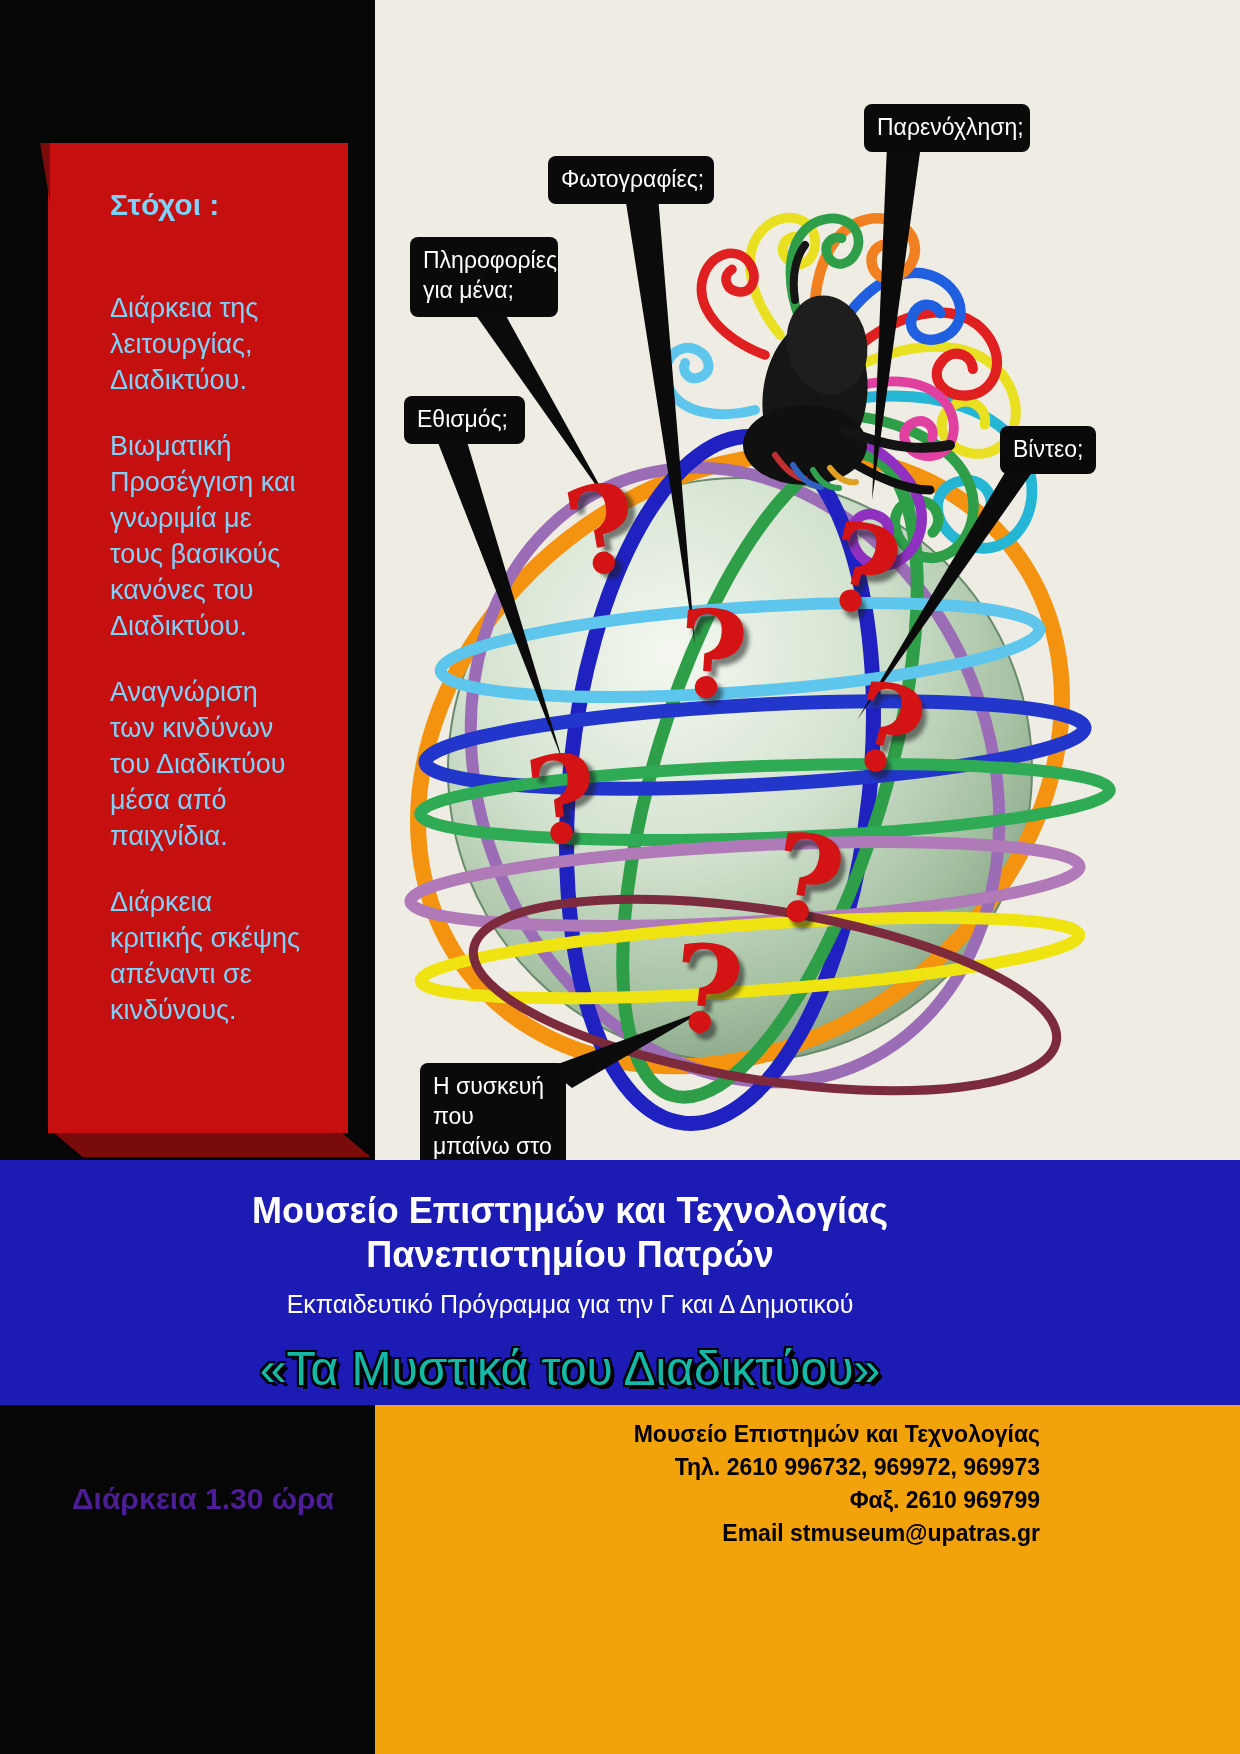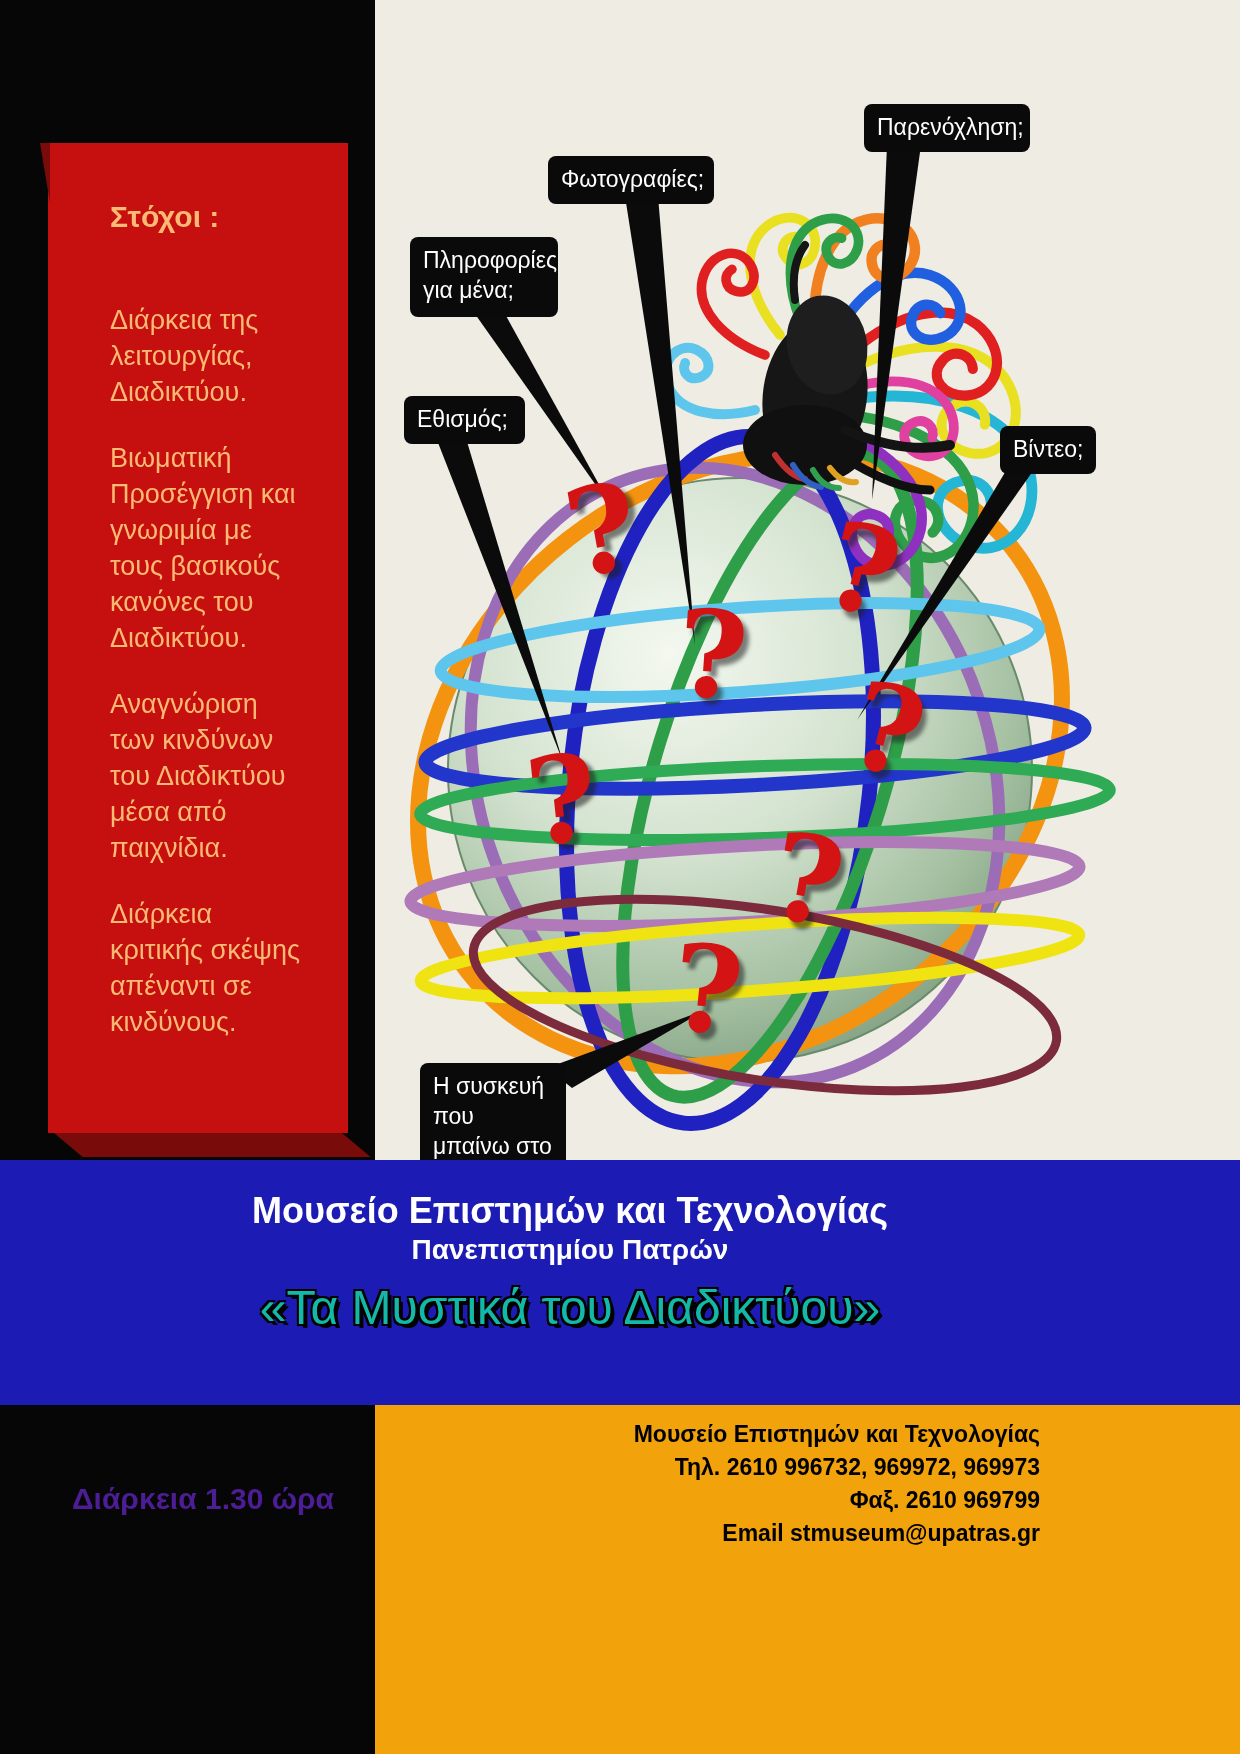--- a/index.html
+++ b/index.html
@@ -19,21 +19,21 @@
     background:#c6100f;z-index:2;
   }
   .red-panel::after{ 
     content:"";position:absolute;left:6px;bottom:-24px;width:96%;height:24px;
     background:#7a0b0b;transform:skewX(50deg);transform-origin:top left;
   }
   .red-panel::before{ 
     content:"";position:absolute;left:-8px;top:0;width:0;height:0;
     border-top:60px solid #7a0b0b;border-left:10px solid transparent;
   }
-  .panel-inner{padding:57px 42px 0 62px;color:#fdba74;}
+  .panel-inner{padding:45px 42px 0 62px;color:#7dd3fc;}
   .goals-title{font-size:30px;font-weight:bold;margin:0 0 68px 0;}
   .goal-item{font-size:27px;line-height:36px;margin:0 0 30px 0;}
 
   
   .art{position:absolute;left:375px;top:0;width:865px;height:1160px;z-index:1;}
 
   .qmark{
     position:absolute;z-index:2;font-family:"DejaVu Serif",serif;font-weight:bold;
     font-size:120px;color:#d41414;line-height:1;
     text-shadow:6px 6px 4px rgba(30,30,30,0.55);
@@ -47,21 +47,21 @@
   .co-harassment{left:864px;top:104px;width:140px;}
   .co-photos{left:548px;top:156px;width:140px;}
   .co-info{left:410px;top:237px;width:122px;min-height:62px;}
   .co-addiction{left:404px;top:396px;width:95px;}
   .co-video{left:1000px;top:426px;width:70px;}
   .co-device{left:420px;top:1063px;width:120px;min-height:70px;}
 
   
   .band-inner{width:1140px;margin-top:30px;text-align:center;color:#ffffff;}
   .band-line1{font-size:36px;font-weight:bold;margin:0;}
-  .band-line2{font-size:28px;font-weight:bold;margin:2px 0 14px 0;}
+  .band-line2{font-size:36px;font-weight:bold;margin:2px 0 14px 0;}
   .band-line3{font-size:25px;margin:0 0 22px 0;}
   .band-title{
     font-size:48px;font-weight:normal;color:#14b8a6;margin:0;
     text-shadow:-2px -2px 0 #000,2px -2px 0 #000,-2px 2px 0 #000,2px 2px 0 #000,4px 4px 0 #000;
   }
 
   
   .duration{
     position:absolute;left:72px;top:1482px;z-index:5;color:#4c1d95;
     font-size:30px;font-weight:bold;
@@ -161,20 +161,21 @@
     <p class="goal-item">Βιωματική Προσέγγιση και γνωριμία με τους βασικούς κανόνες του Διαδικτύου.</p>
     <p class="goal-item">Αναγνώριση των κινδύνων του Διαδικτύου μέσα από παιχνίδια.</p>
     <p class="goal-item">Διάρκεια κριτικής σκέψης απέναντι σε κινδύνους.</p>
   </div>
 </div>
 
 <div class="blue-band">
   <div class="band-inner">
     <p class="band-line1">Μουσείο Επιστημών και Τεχνολογίας</p>
     <p class="band-line2">Πανεπιστημίου Πατρών</p>
+    <p class="band-line3">Εκπαιδευτικό Πρόγραμμα για την Γ και Δ Δημοτικού</p>
     <p class="band-title">«Τα Μυστικά του Διαδικτύου»</p>
   </div>
 </div>
 
 <div class="orange-box"></div>
 <div class="duration">Διάρκεια  1.30 ώρα</div>
 <div class="contact">
   <div>Μουσείο Επιστημών και Τεχνολογίας</div>
   <div>Τηλ. 2610 996732, 969972, 969973</div>
   <div>Φαξ. 2610 969799</div>

